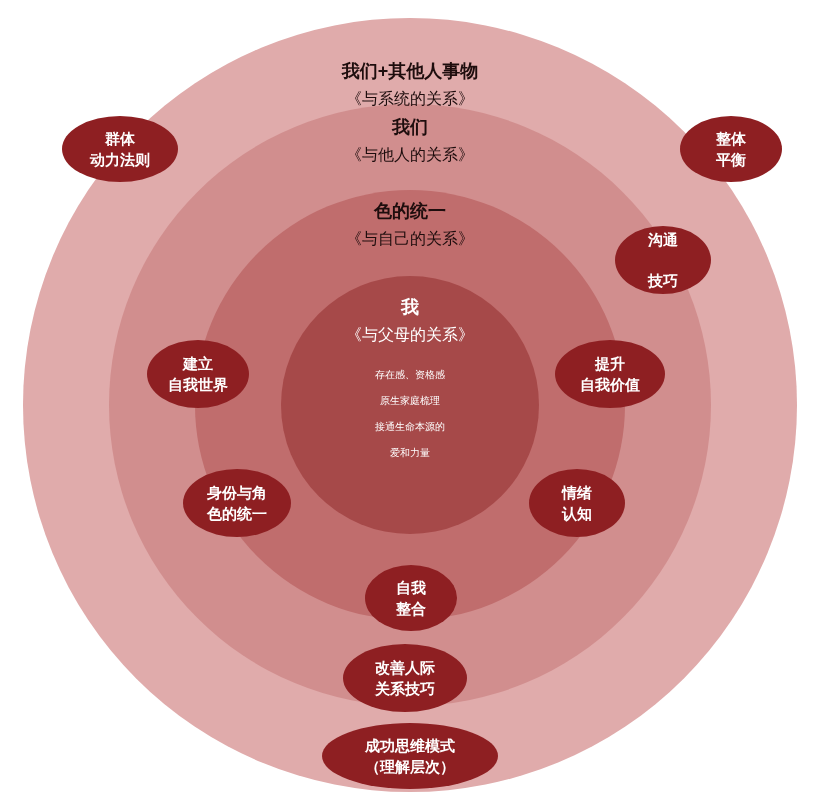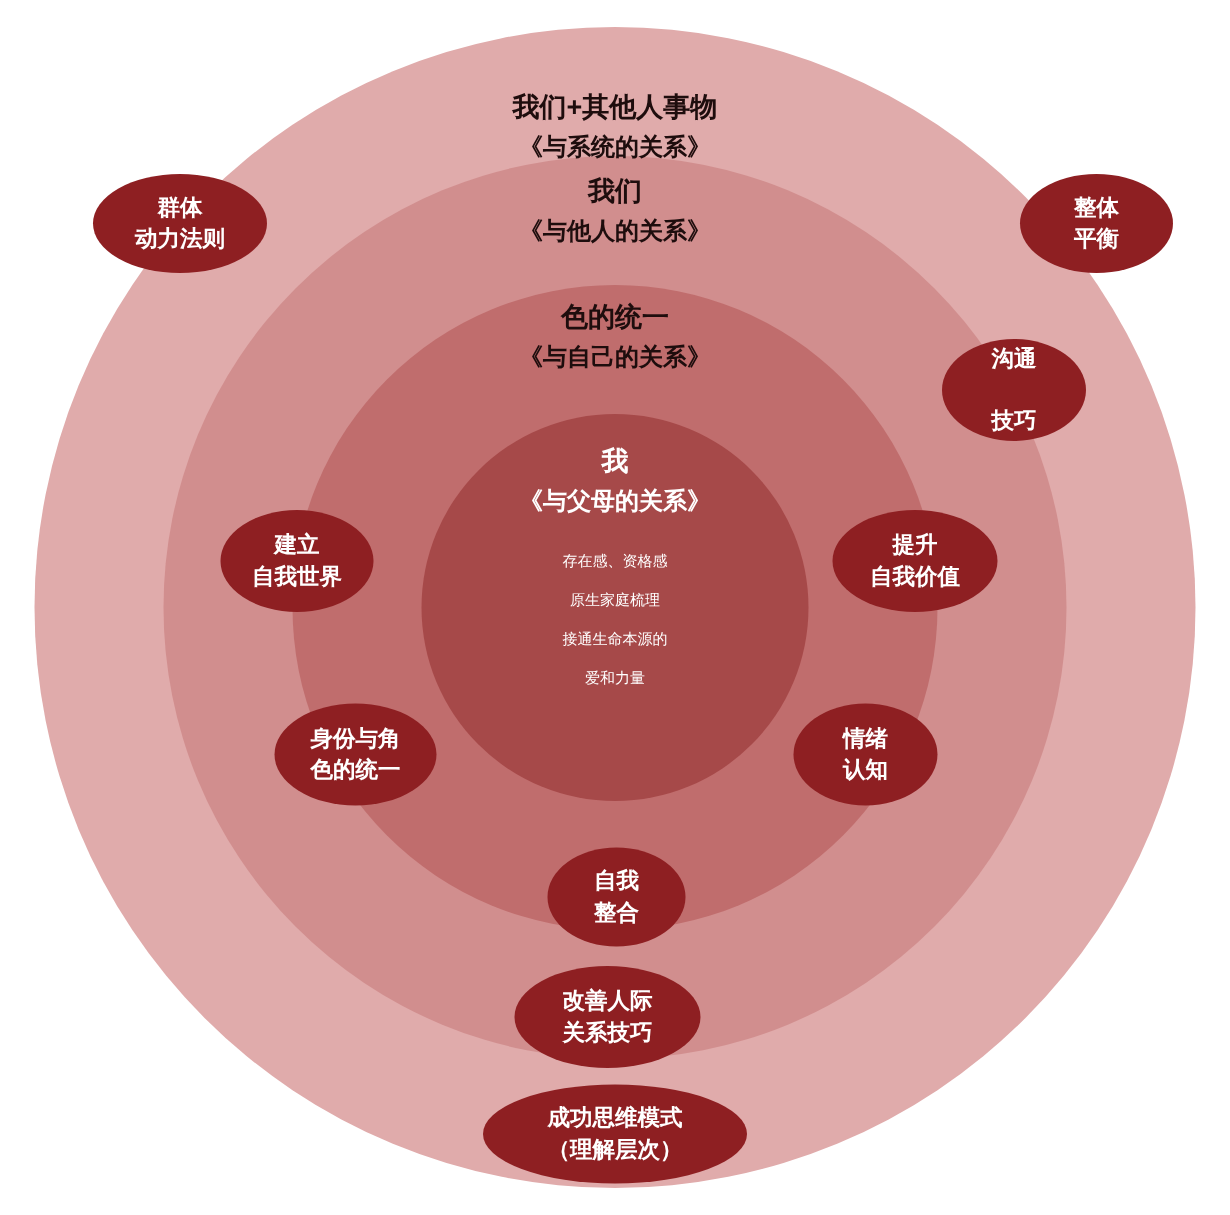--- a/index.html
+++ b/index.html
@@ -33,21 +33,21 @@
     text-align: center;
     color: #1e0d0d;
   }
   .ringlabel .rtitle {
     font-size: 18px;
     font-weight: 700;
     line-height: 22px;
   }
   .ringlabel .rsub {
     font-size: 16px;
-    font-weight: 700;
+    font-weight: 400;
     line-height: 22px;
     margin-top: 6px;
     text-align: center;
   }
   .label-4 { top: 60px; }
   .label-3 { top: 116px; }
   .label-2 { top: 200px; }
   .label-1 { top: 296px; color: #ffffff; }
   .label-1 .corelines {
     margin-top: 16px;
@@ -66,21 +66,21 @@
     align-items: center;
     justify-content: center;
     text-align: right;
     font-size: 15px;
     font-weight: 700;
     line-height: 21px;
   }
   .b1  { left: 62px;  top: 116px; width: 116px; height: 66px; }
   .b2  { left: 680px; top: 116px; width: 102px; height: 66px; }
   .b3  { left: 83px;  top: 226px; width: 124px; height: 68px; }
-  .b4  { left: 628px; top: 226px; width: 96px;  height: 68px; gap: 20px; }
+  .b4  { left: 615px; top: 226px; width: 96px;  height: 68px; gap: 20px; }
   .b5  { left: 147px; top: 340px; width: 102px; height: 68px; }
   .b6  { left: 555px; top: 340px; width: 110px; height: 68px; }
   .b7  { left: 183px; top: 469px; width: 108px; height: 68px; }
   .b8  { left: 529px; top: 469px; width: 96px;  height: 68px; }
   .b9  { left: 365px; top: 565px; width: 92px;  height: 66px; }
   .b10 { left: 343px; top: 644px; width: 124px; height: 68px; }
   .b11 { left: 322px; top: 723px; width: 176px; height: 66px; }
 </style>
 </head>
 <body>

